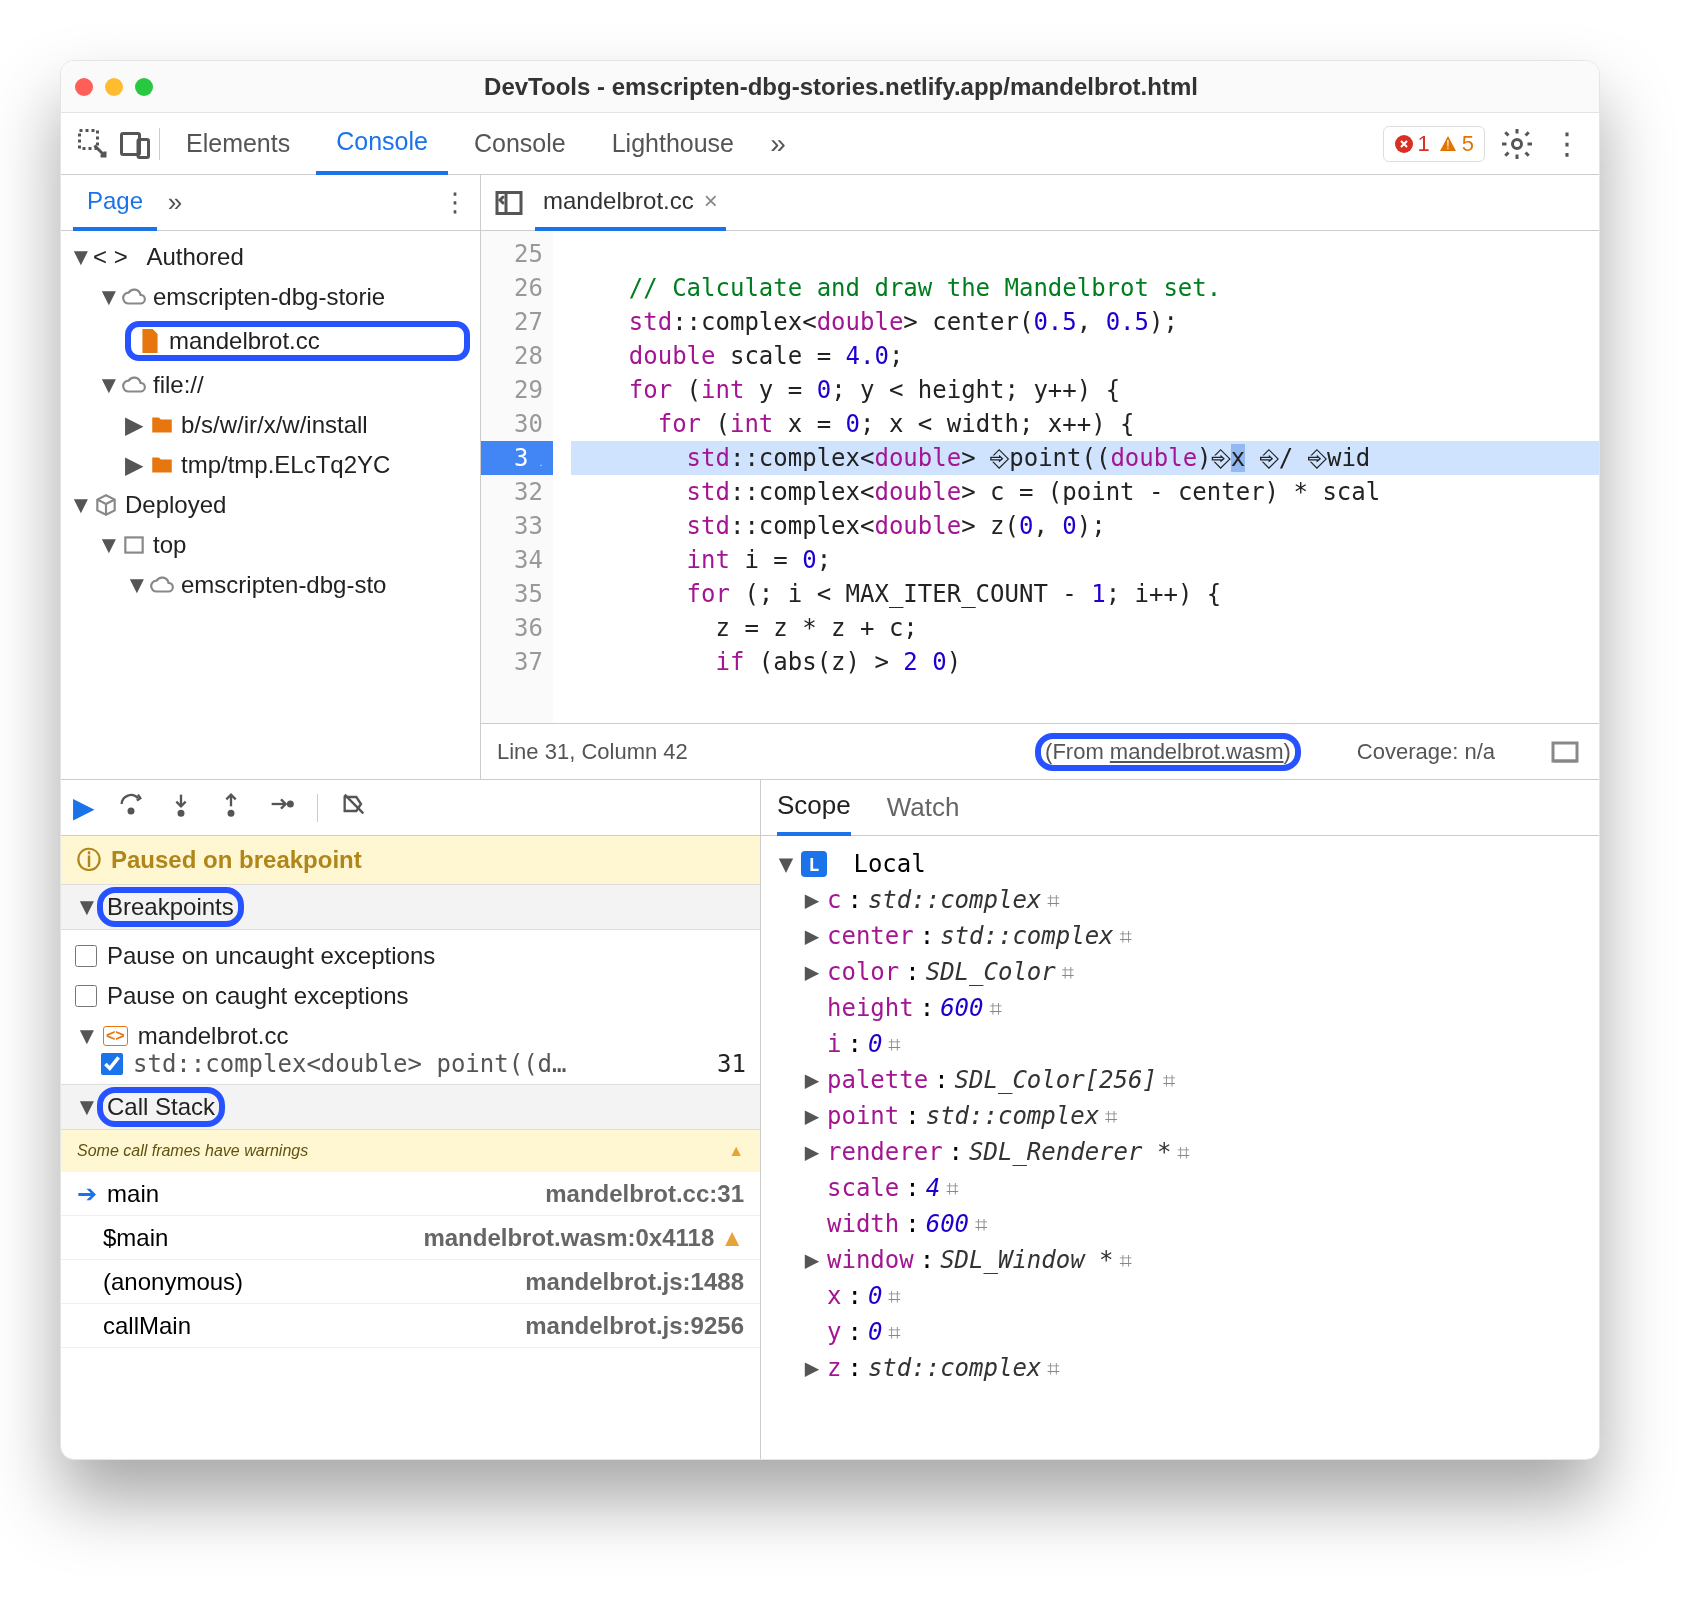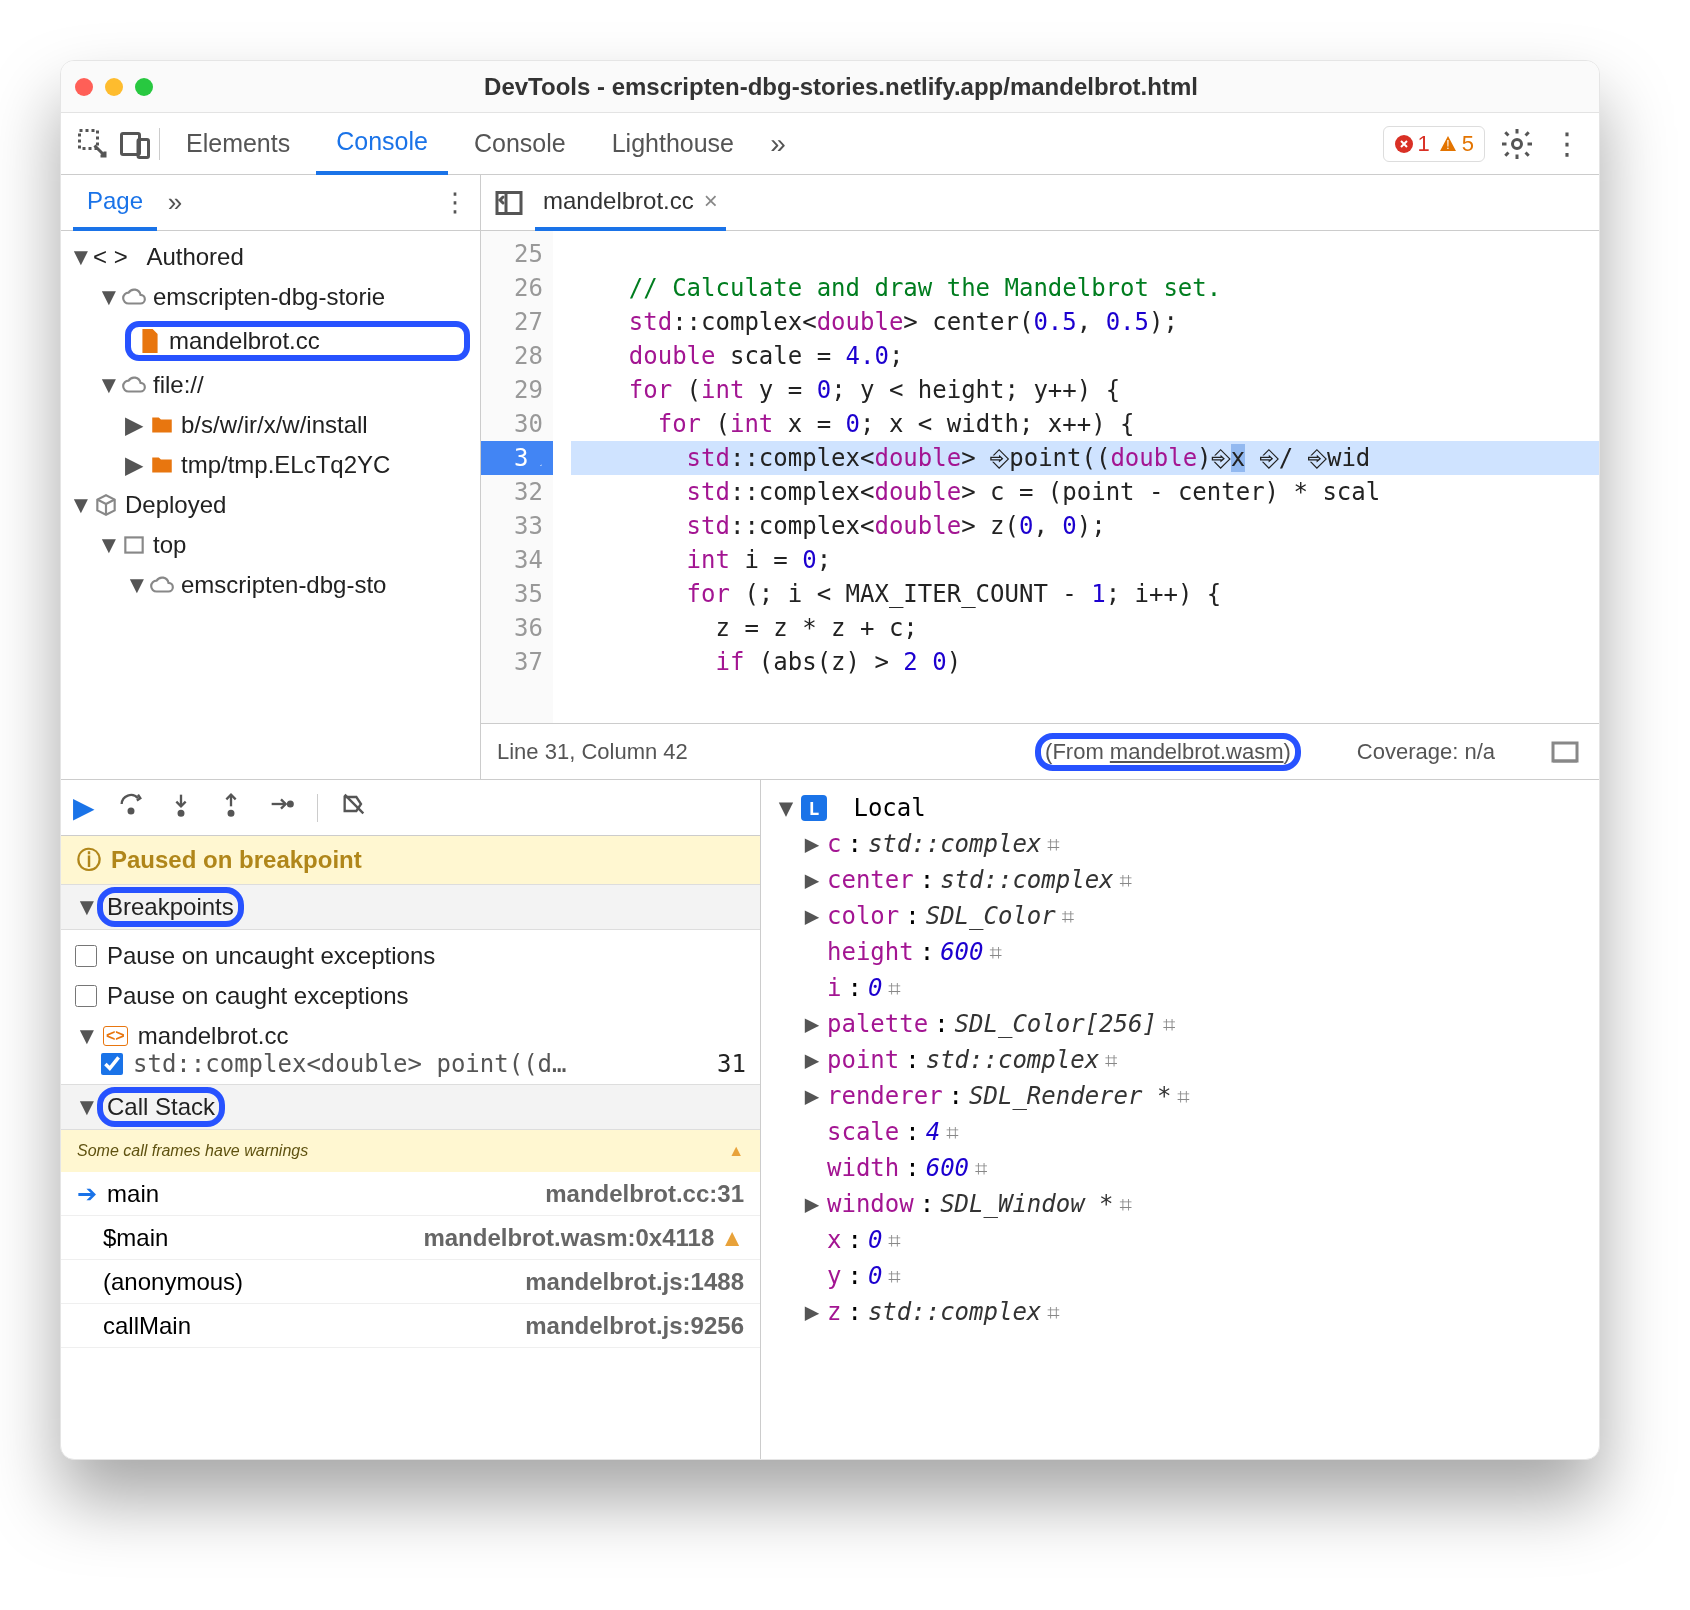--- a/index.html
+++ b/index.html
@@ -401,20 +401,24 @@
           </div>
           <div class="cs-row">
             <span style="width:26px;display:inline-block"></span>
             <span>callMain</span>
             <span class="loc">mandelbrot.js:9256</span>
           </div>
         </div>
     </div>
 
     <div class="debug-right">
+      <div class="scope-tabs">
+        <div class="active">Scope</div>
+        <div>Watch</div>
+      </div>
       <div class="scope-body">
         <div class="s-row"><span class="tri">▼</span><span class="badge-L">L</span>&nbsp;<span>Local</span></div>
         <div id="scope-vars">
             <div class="s-row si1">
               <span class="tri">▶</span>
               <span class="var-k">c</span>
               <span>: </span>
               <span class="var-v ">std::complex<double></double></span>
               <span class="mem-ic"> ⌗</span>
             </div>

